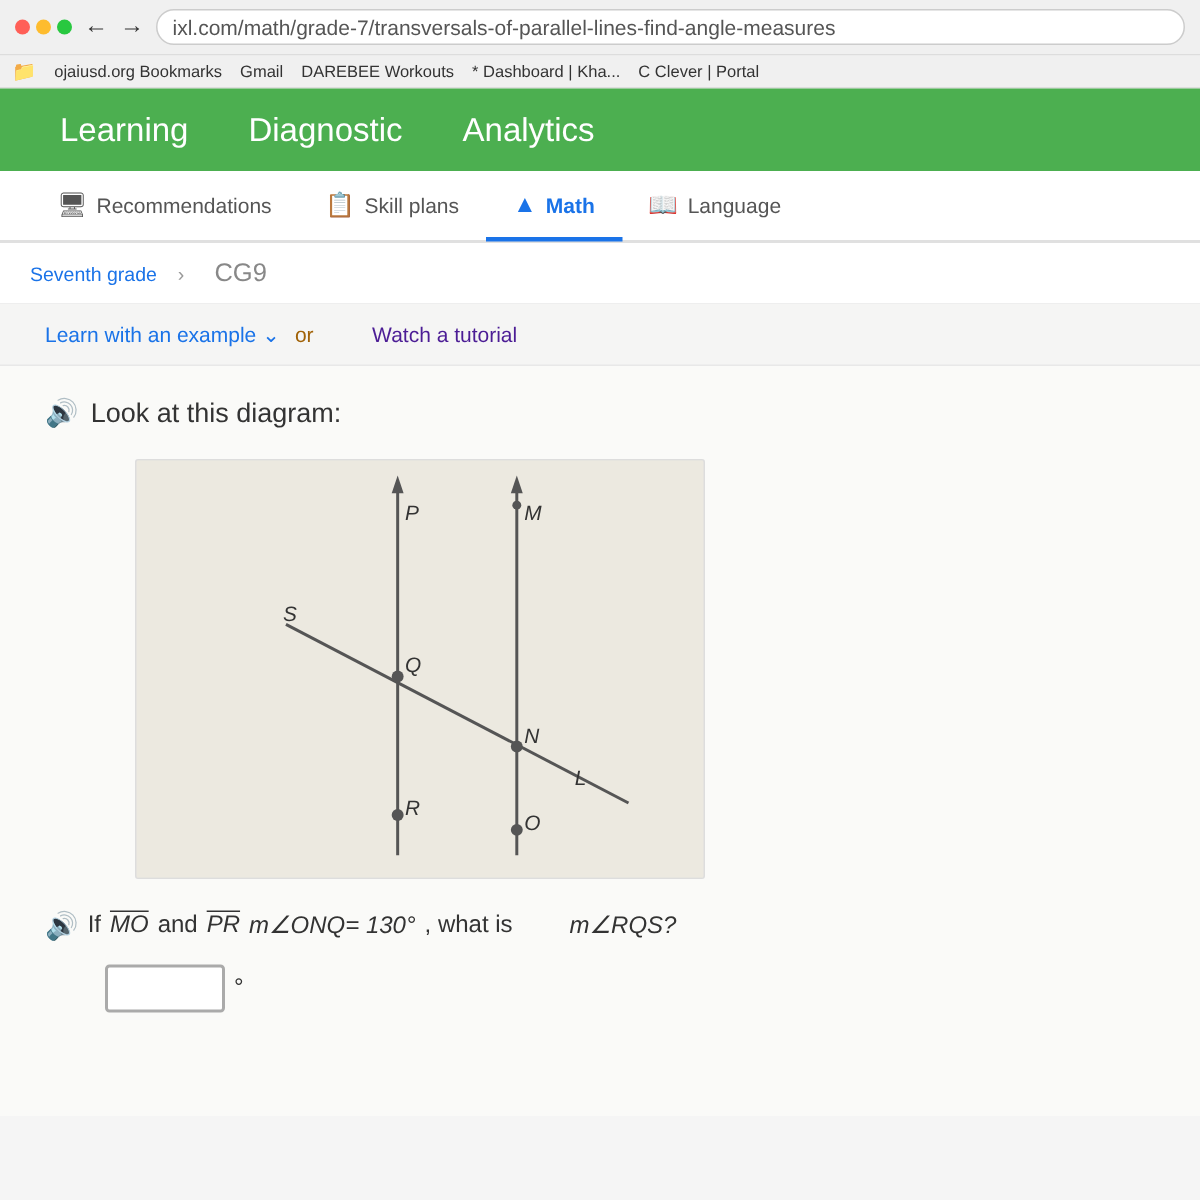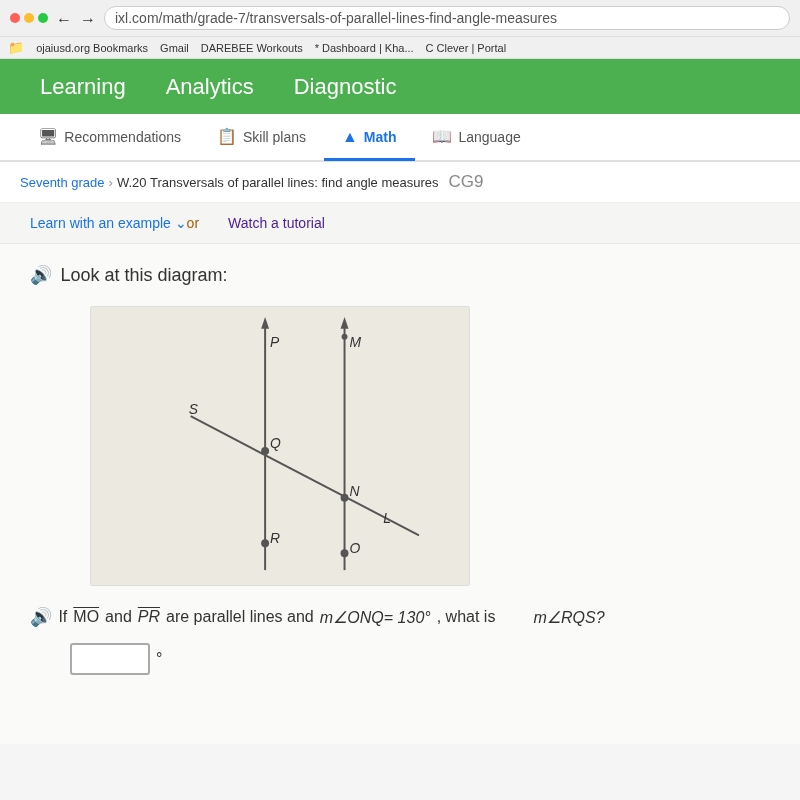--- a/index.html
+++ b/index.html
@@ -81,35 +81,36 @@
       font-weight: 600;
     }
     .tab-icon { font-size: 16px; }
 
     
     .breadcrumb-bar {
       background: white;
       padding: 10px 20px;
       display: flex;
       align-items: center;
-      gap: 4px;
+      gap: 14px;
       font-size: 13px;
       color: #555;
       border-bottom: 1px solid #eee;
     }
     .breadcrumb-link { color: #1a73e8; cursor: pointer; }
     .breadcrumb-arrow { color: #999; }
     .breadcrumb-current { color: #333; }
     .badge { font-size: 17px; color: #888; margin-left: 6px; }
 
     .example-bar {
       background: #f5f5f4;
       display: flex;
       align-items: center;
       padding: 12px 30px;
+      gap: 10px;
       font-size: 14px;
       color: #333;
       border-bottom: 1px solid #e8e8e8;
     }
     .example-link {
       color: #1a73e8;
       cursor: pointer;
       display: flex;
       align-items: center;
       gap: 4px;
@@ -204,22 +205,22 @@
   <span style="font-size:13px;">📁</span>
   <span class="bookmark-item">ojaiusd.org Bookmarks</span>
   <span class="bookmark-item">Gmail</span>
   <span class="bookmark-item">DAREBEE Workouts</span>
   <span class="bookmark-item">* Dashboard | Kha...</span>
   <span class="bookmark-item">C Clever | Portal</span>
 </div>
 
 <div class="ixl-nav">
   <a class="ixl-nav-item">Learning</a>
+  <a class="ixl-nav-item">Diagnostic</a>
   <a class="ixl-nav-item">Analytics</a>
-  <a class="ixl-nav-item">Diagnostic</a>
 </div>
 
 <div class="tab-bar">
   <div class="tab-item">
     <span class="tab-icon">🖥</span>
     <span>Recommendations</span>
   </div>
   <div class="tab-item">
     <span class="tab-icon">📋</span>
     <span>Skill plans</span>
@@ -230,21 +231,20 @@
   </div>
   <div class="tab-item">
     <span class="tab-icon">📖</span>
     <span>Language</span>
   </div>
 </div>
 
 <div class="breadcrumb-bar">
   <span class="breadcrumb-link">Seventh grade</span>
   <span class="breadcrumb-arrow">›</span>
-  <span class="breadcrumb-current">W.20 Transversals of parallel lines: find angle measures</span>
   <span class="badge">CG9</span>
 </div>
 
 <div class="example-bar">
   <span class="example-link">
     <span>Learn with an example</span>
     <span>⌄</span>
   </span>
   <span class="or-text">or</span>
   <span class="watch-link">Watch a tutorial</span>
@@ -303,24 +303,23 @@
       <circle cx="255" cy="248" r="4" fill="#555"></circle>
 
       <circle cx="255" cy="30" r="3" fill="#555"></circle>
     </svg>
   </div>
 
   
   <div class="question2">
     <span class="speaker-icon">🔊</span>
     <span>If</span>
-    <span style="text-decoration:overline;">MO</span>
+    <span style="text-decoration:overline;font-style:italic;">MO</span>
     <span>and</span>
     <span style="text-decoration:overline;font-style:italic;">PR</span>
-    <span>are parallel lines and</span>
     <span style="font-style:italic;">m∠ONQ= 130°</span>
     <span>, what is</span>
     <span style="font-style:italic;margin-left:32px;">m∠RQS?</span>
   </div>
 
   
   <div class="answer-area">
     <input type="text" class="answer-input" value="" style="">
     <span class="degree-symbol">°</span>
   </div>

